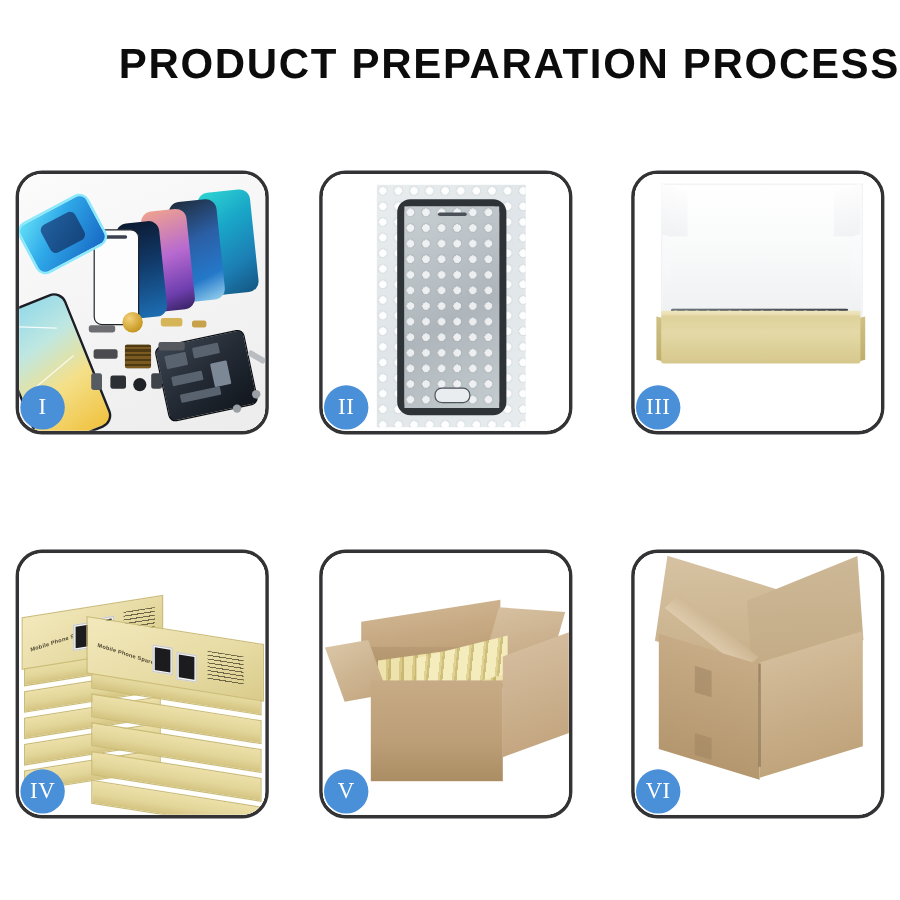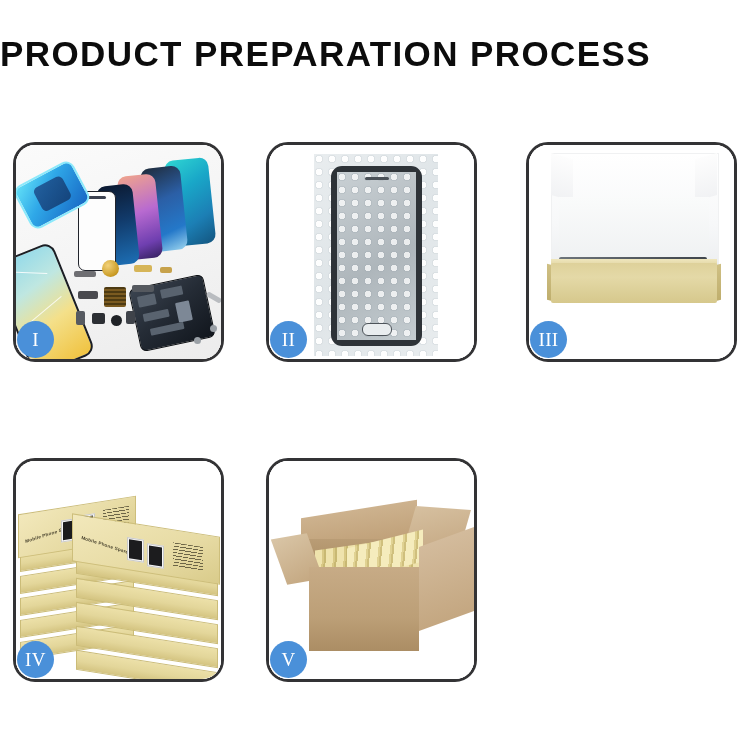--- a/index.html
+++ b/index.html
@@ -15,21 +15,21 @@
     font-family: "Liberation Sans", sans-serif;
     color: #111111;
   }
 
   
   .header {
     position: absolute;
     left: 0;
     top: 0;
     width: 750px;
-    text-align: left;
+    text-align: right;
   }
   .page-title {
     margin: 0;
     padding-top: 33px;
     font-size: 35px;
     line-height: 41px;
     font-weight: bold;
     letter-spacing: 1.4px;
     color: #0c0c0c;
     font-family: "Liberation Sans", sans-serif;
@@ -526,14 +526,30 @@
         <div class="s5-contents"></div>
         <div class="s5-contents2"></div>
         <div class="s5-flapleft"></div>
         <div class="s5-side"></div>
         <div class="s5-front"></div>
       </div>
     </div>
     <div class="badge">V</div>
   </div>
 
+  <div class="panel p6">
+    <div class="panel-clip">
+      <div class="scene">
+        <div class="s6-bg"></div>
+        <div class="s6-top"></div>
+        <div class="s6-top2"></div>
+        <div class="s6-tape"></div>
+        <div class="s6-left"></div>
+        <div class="s6-right"></div>
+        <div class="s6-edge"></div>
+        <div class="s6-seamL"></div>
+        <div class="s6-seamB"></div>
+      </div>
+    </div>
+    <div class="badge">VI</div>
+  </div>
 
 </div>
 
 </body></html>

